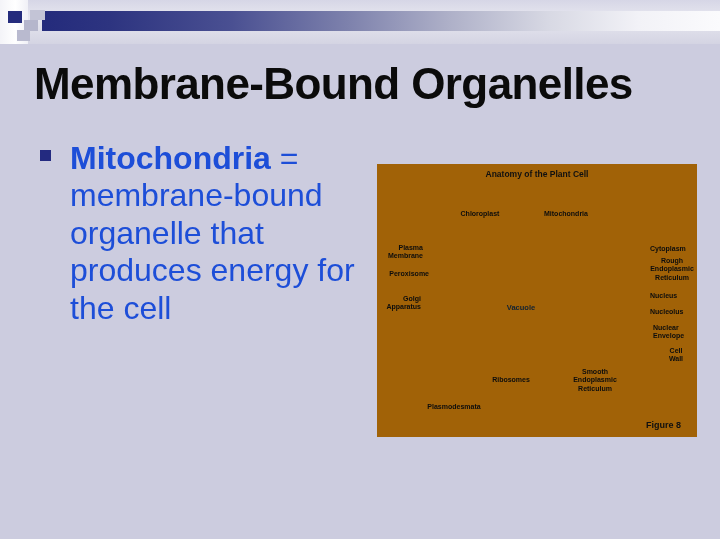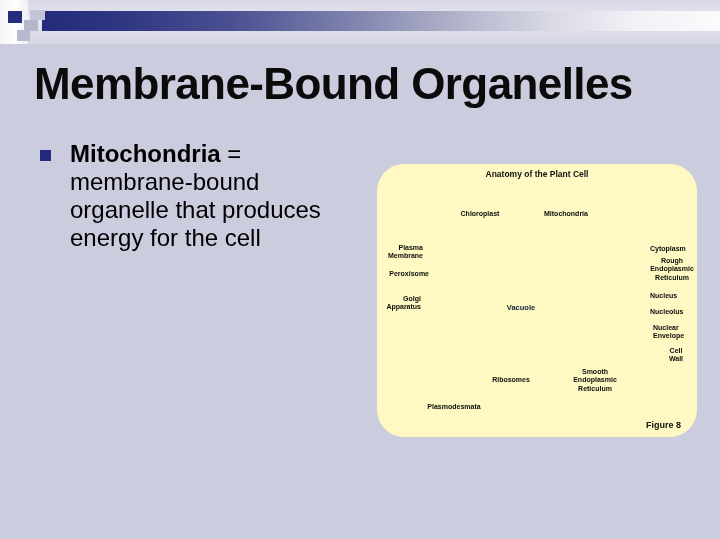--- a/index.html
+++ b/index.html
@@ -89,41 +89,40 @@
   
   .bullets {
     position: absolute;
     left: 34px; top: 140px;
     width: 330px;
   }
   .bullet {
     position: relative;
     padding-left: 36px;
     margin-bottom: 24px;
-    font-size: 24px;
+    font-size: 32px;
     line-height: 1.17;
-    color: #000000;
+    color: #1d4ed8;
   }
   .bullet .marker {
     position: absolute;
     left: 6px; top: 10px;
     width: 11px; height: 11px;
     background: #232a80;
   }
   .bullet .term {
     font-weight: bold;
   }
 
   
   .figure-panel {
     position: absolute;
     left: 377px; top: 164px;
     width: 320px; height: 273px;
-    background: #fef9c3;
-    border-radius: 27px;
+    background: #a16207;
   }
   .fig-title {
     position: absolute;
     left: 0; top: 5px;
     width: 320px;
     text-align: center;
     font-size: 8.5px;
     font-weight: bold;
     color: #101010;
   }

